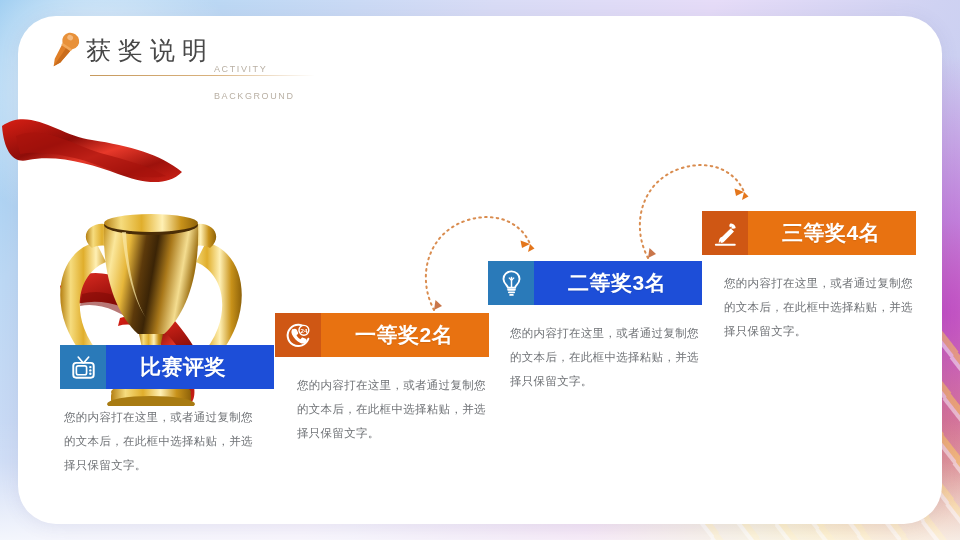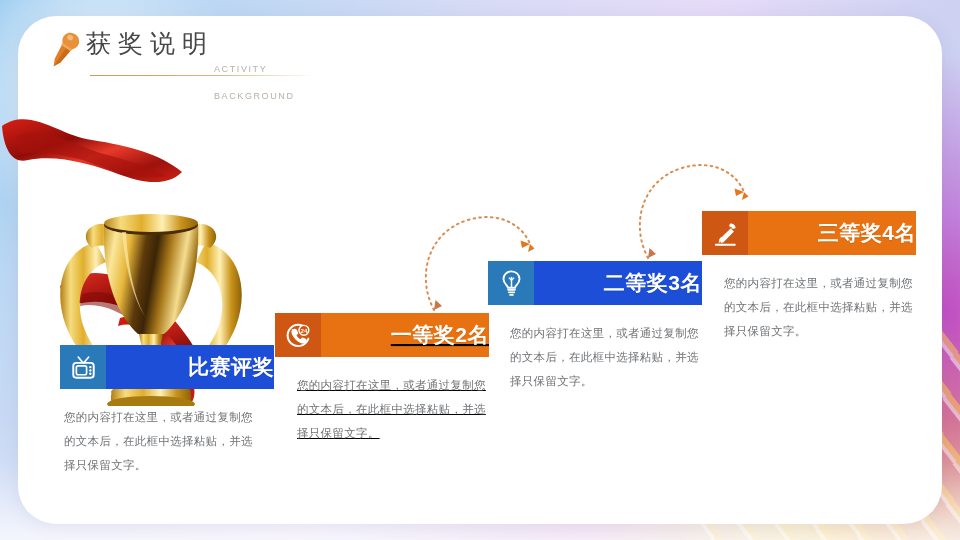--- a/index.html
+++ b/index.html
@@ -83,21 +83,21 @@
   .mic-icon {
     position: absolute;
     left: 0px;
     top: 6px;
     width: 44px;
     height: 46px;
   }
   .title-zh {
     position: absolute;
     left: 44px;
-    top: 5px;
+    top: 12px;
     font-size: 25px;
     letter-spacing: 7px;
     color: #474747;
     font-family: "Liberation Sans", "DejaVu Sans", sans-serif;
     white-space: nowrap;
   }
   .title-en {
     position: absolute;
     left: 172px;
     top: 26px;
@@ -141,21 +141,20 @@
     display: flex;
     align-items: center;
     justify-content: center;
     flex: 0 0 46px;
   }
   .card-titlebox {
     flex: 1 1 auto;
     display: flex;
     align-items: center;
     padding-left: 34px;
-    justify-content: flex-end;
   }
   .card-title {
     color: #ffffff;
     font-size: 21px;
     font-weight: bold;
     letter-spacing: 0.5px;
     white-space: nowrap;
     text-shadow: 0 1px 1px rgba(0,0,0,0.10);
   }
   .card-body {
@@ -168,21 +167,21 @@
   }
 
   
   .card.blue .card-iconbox { background: #2a7ab9; }
   .card.blue .card-titlebox { background: #1d4ed8; }
   
   .card.orange .card-iconbox { background: #cf5714; }
   .card.orange .card-titlebox { background: #e87211; }
 
   .card.c1 { left: 60px;  top: 345px; }
-  .card.c2 { left: 275px; top: 313px; text-decoration: underline; }
+  .card.c2 { left: 275px; top: 313px; }
   .card.c3 { left: 488px; top: 261px; }
   .card.c4 { left: 702px; top: 211px; }
 
   .card.c1 .card-body { margin-left: 4px; }
   .card.c2 .card-body { margin-left: 22px; }
   .card.c3 .card-body { margin-left: 22px; }
   .card.c4 .card-body { margin-left: 22px; }
 
   
   .arrow-svg {

